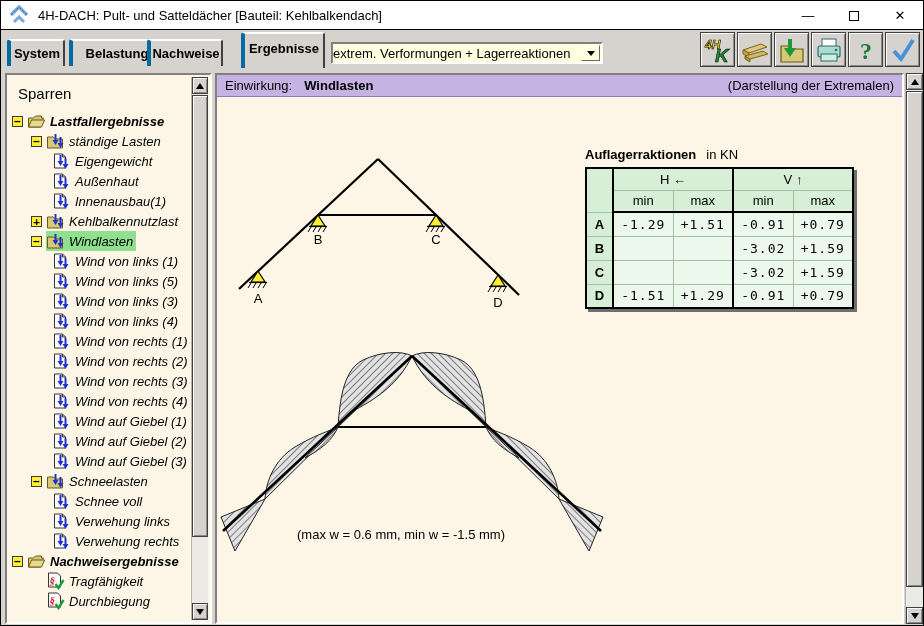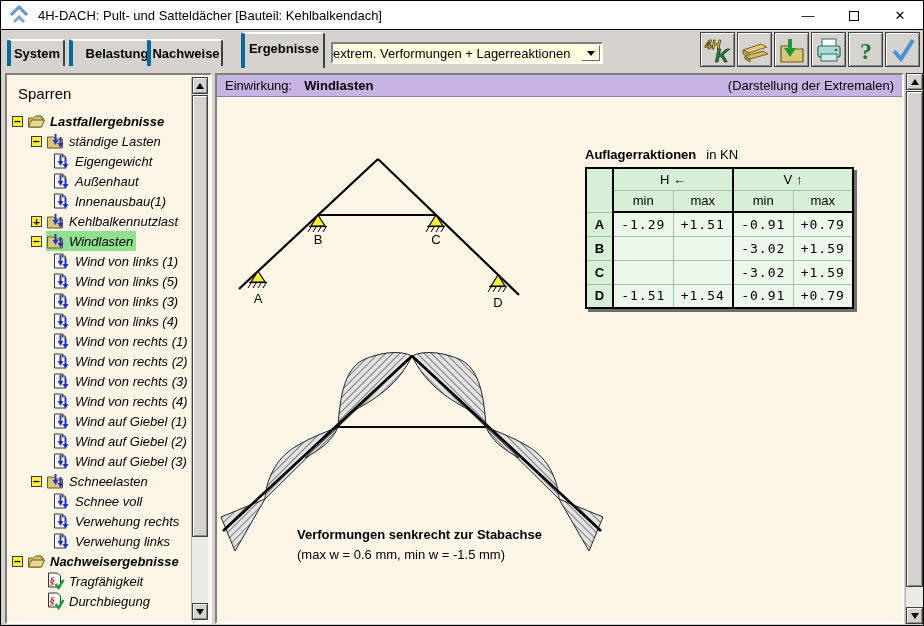--- a/index.html
+++ b/index.html
@@ -355,29 +355,29 @@
               <use href="#i-doc-arr"></use>
             </svg>
             <span>Schnee voll</span>
           </span>
         </div>
       <div class="trow lv3">
           <span class="hl">
             <svg class="ticon" viewBox="0 0 18 18">
               <use href="#i-doc-arr"></use>
             </svg>
+            <span>Verwehung links</span>
+          </span>
+        </div>
+      <div class="trow lv3">
+          <span class="hl">
+            <svg class="ticon" viewBox="0 0 18 18">
+              <use href="#i-doc-arr"></use>
+            </svg>
             <span>Verwehung rechts</span>
-          </span>
-        </div>
-      <div class="trow lv3">
-          <span class="hl">
-            <svg class="ticon" viewBox="0 0 18 18">
-              <use href="#i-doc-arr"></use>
-            </svg>
-            <span>Verwehung links</span>
           </span>
         </div>
       <div class="trow lv1">
           <span class="exp">−</span>
           <span class="hl">
             <svg class="ticon" viewBox="0 0 18 18">
               <use href="#i-folder-open"></use>
             </svg>
             <span>Nachweisergebnisse</span>
           </span>
@@ -491,30 +491,29 @@
         <tr>
           <th class="rowlab">C</th>
           <td></td>
           <td></td>
           <td class="gsep">-3.02</td>
           <td>+1.59</td>
         </tr>
         <tr>
           <th class="rowlab">D</th>
           <td>-1.51</td>
-          <td>+1.54</td>
+          <td>+1.29</td>
           <td class="gsep">-0.91</td>
           <td>+0.79</td>
         </tr>
       </tbody>
         </table>
     </div>
 
     <div class="defcap">
-      <div class="l1">Verformungen senkrecht zur Stabachse</div>
       <div>(max w = 0.6 mm, min w = -1.5 mm)</div>
     </div>
   </div>
 
   <div id="main-sb" class="sb">
     <div class="sb-btn" style="top:0">
         <span class="tri-up"></span>
       </div>
     <div class="sb-thumb" style="top:18px;height:496px"></div>
     <div class="sb-btn" style="bottom:0">

